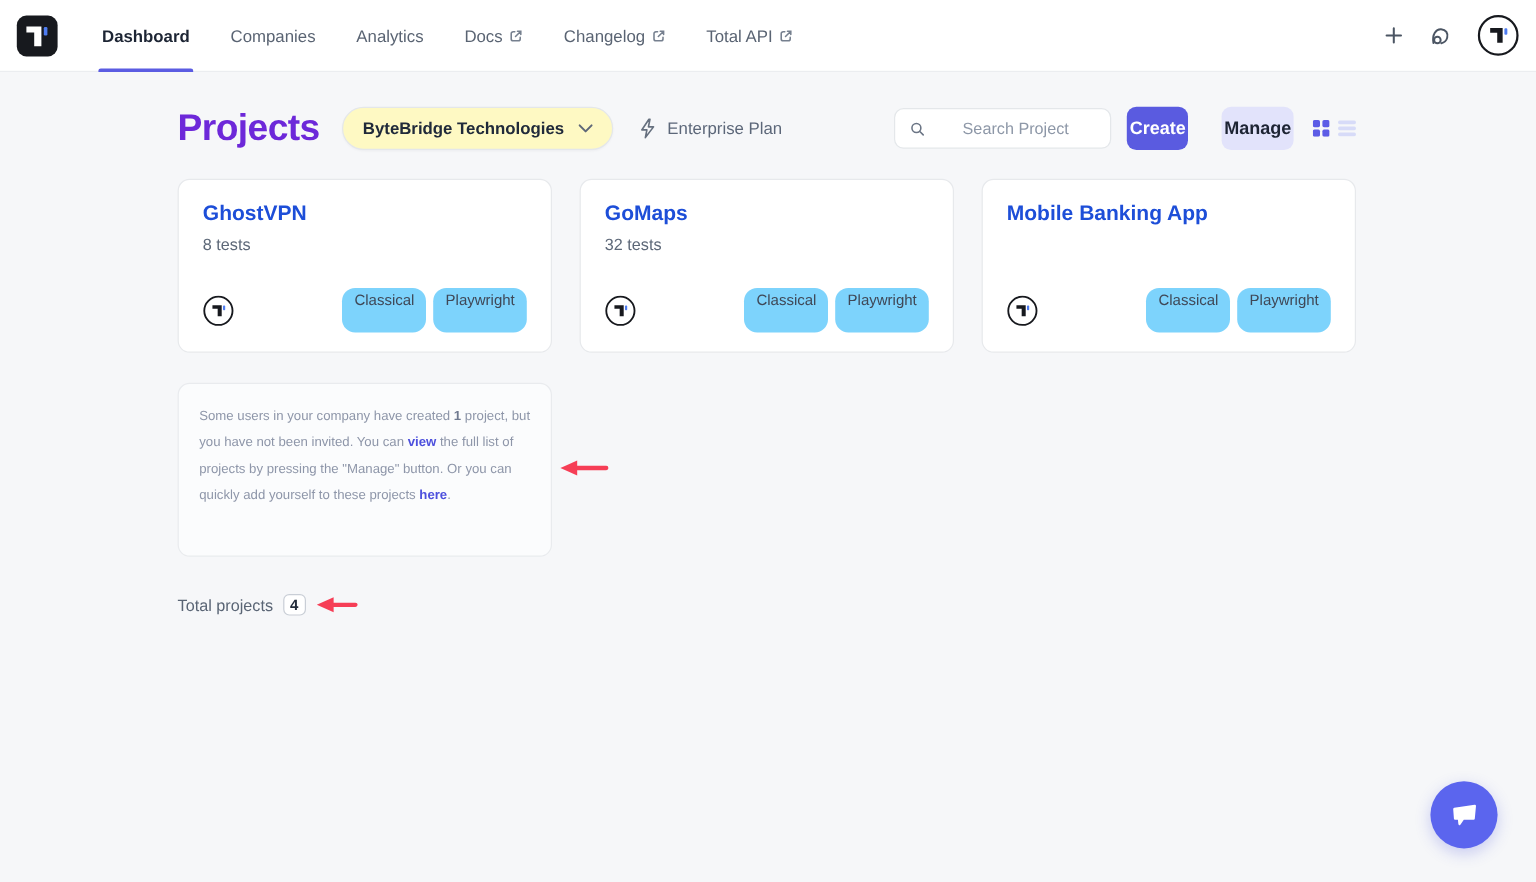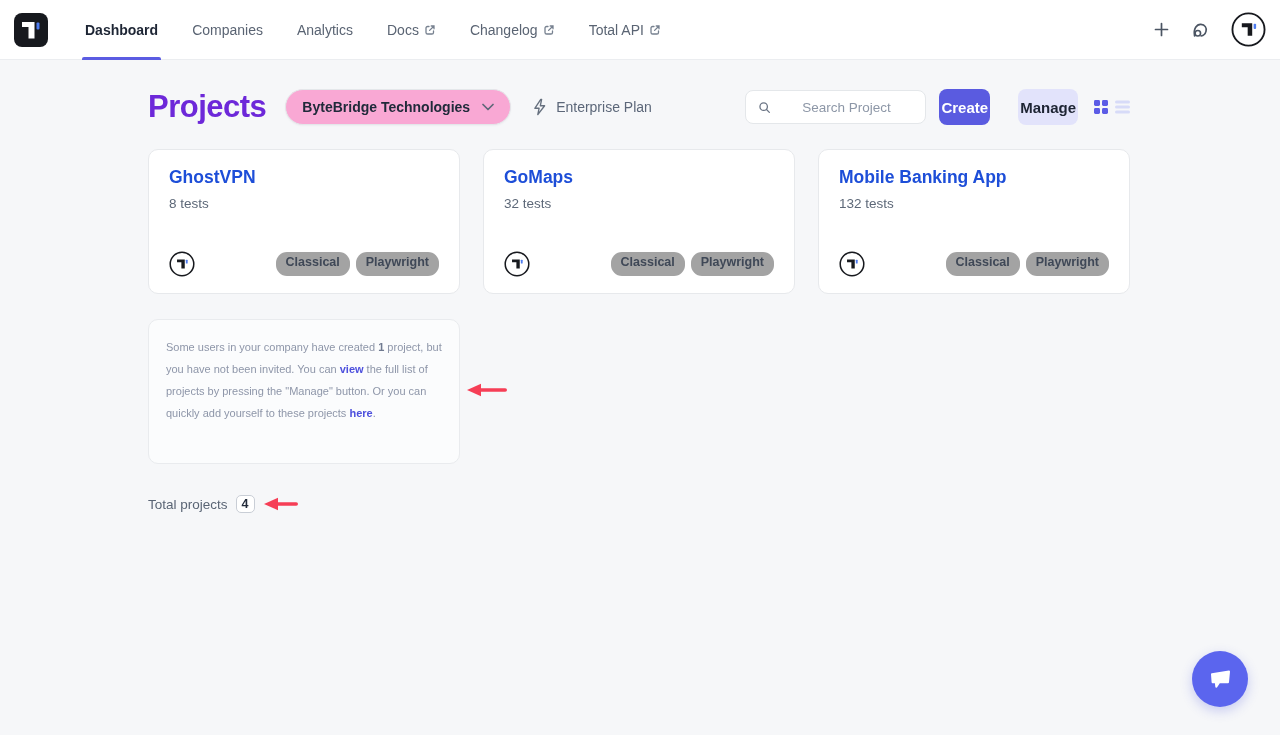--- a/index.html
+++ b/index.html
@@ -63,21 +63,21 @@
   .header-row { display: flex; align-items: center; }
   .page-title {
     font-size: 31px;
     font-weight: 800;
     letter-spacing: -0.5px;
     color: #6d28d9;
     margin-right: 19px;
   }
   .company-select {
     height: 36px;
-    background: #f9a8d4;
+    background: #fef9c3;
     border: 1px solid #e4e7ea;
     border-radius: 18px;
     box-shadow: 0 1px 2px rgba(20,30,50,.04);
     display: flex; align-items: center; gap: 12px;
     padding: 0 16px;
     font-family: inherit;
     font-size: 14px; font-weight: 700; color: #202a3a;
     cursor: pointer;
   }
   .plan { display: flex; align-items: center; gap: 8px; margin-left: 20px;
@@ -121,25 +121,25 @@
     border-radius: 10px;
     padding: 17px 20px 16px;
     display: flex; flex-direction: column;
     cursor: pointer;
   }
   .card-title { font-size: 17.5px; font-weight: 700; color: #1d4ed8; }
   .card-tests { font-size: 13.5px; color: #5d6878; margin-top: 8px; }
   .card-footer { margin-top: auto; display: flex; align-items: center; justify-content: space-between; }
   .badges { display: flex; gap: 6px; }
   .badge {
-    height: 24px; line-height: 21px;
+    height: 37px; line-height: 21px;
     padding: 0 10px;
-    background: #a3a3a3;
+    background: #7dd3fc;
     border-radius: 11px;
-    font-size: 12.5px; font-weight: 700; color: #3f4857;
+    font-size: 12.5px; font-weight: 400; color: #3f4857;
     white-space: nowrap;
   }
 
   
   .row2 { position: relative; margin-top: 25px; height: 145px; }
   .notice {
     width: 312px; height: 145px;
     background: #fbfcfd;
     border: 1px solid #e9ebee;
     border-radius: 10px;
@@ -321,21 +321,20 @@
         </svg>
         <div class="badges">
           <span class="badge">Classical</span>
           <span class="badge">Playwright</span>
         </div>
       </div>
     </div>
 
     <div class="card">
       <div class="card-title">Mobile Banking App</div>
-      <div class="card-tests">132 tests</div>
       <div class="card-footer">
         <svg width="26" height="26" viewBox="0 0 34 34">
           <circle cx="17" cy="17" r="15.4" fill="#ffffff" stroke="#17191e" stroke-width="2"></circle>
           <path d="M10.5 11 H20.6 V23 H16.2 V14.8 H10.5 Z" fill="#17191e"></path>
           <rect x="22" y="11.3" width="2.4" height="5.2" rx="0.9" fill="#4e7cf0"></rect>
         </svg>
         <div class="badges">
           <span class="badge">Classical</span>
           <span class="badge">Playwright</span>
         </div>

